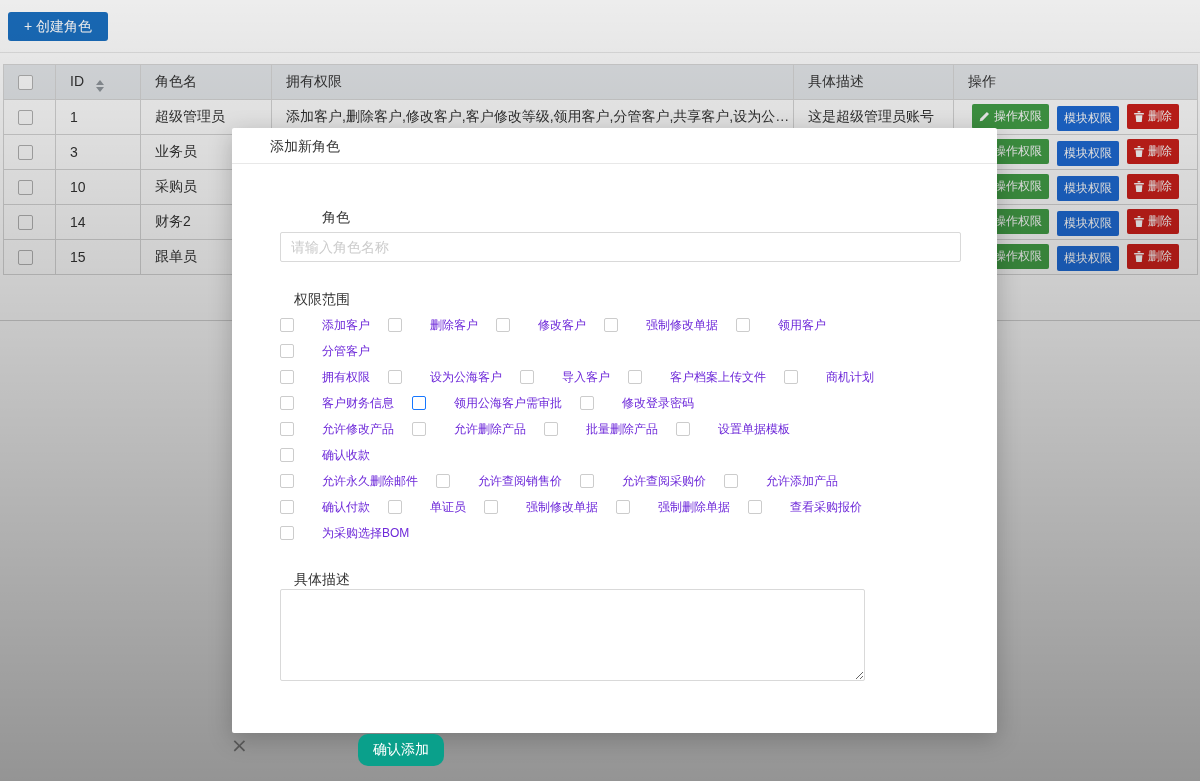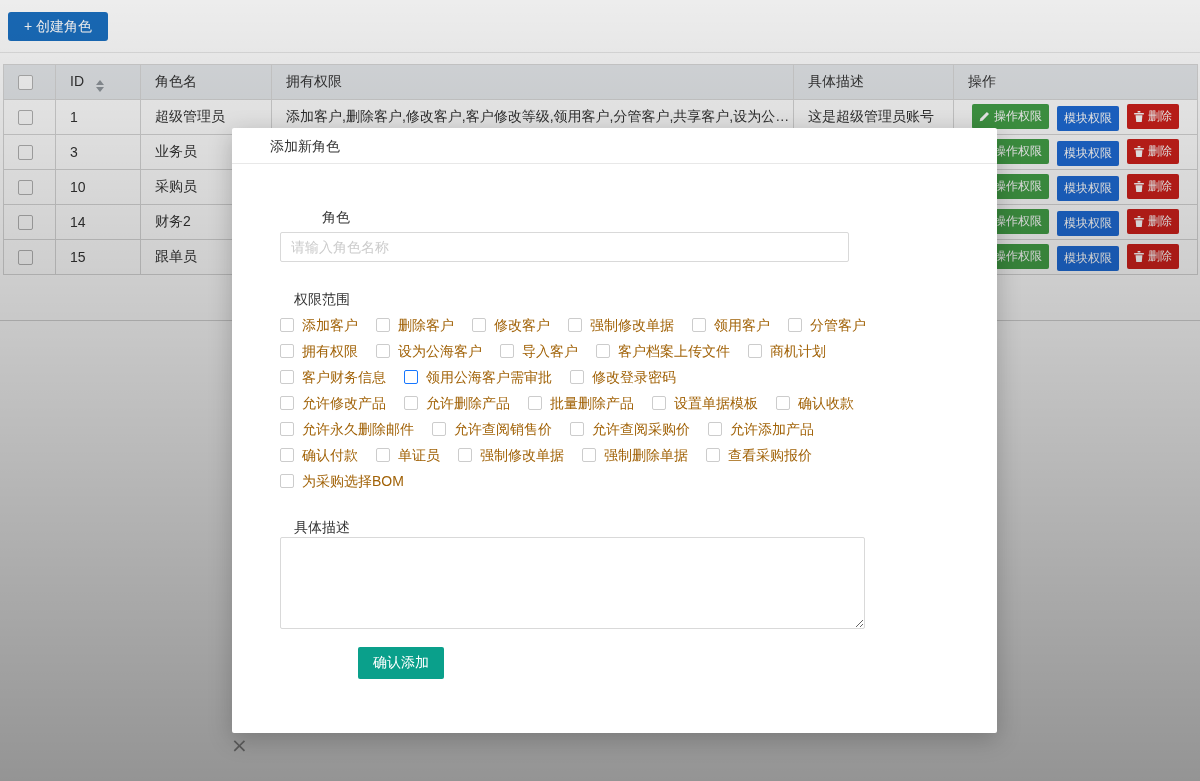--- a/index.html
+++ b/index.html
@@ -50,42 +50,42 @@
 
   
   .modal { position:absolute; left:232px; top:128px; width:765px; height:605px;
     background:#fff; border-radius:2px; z-index:20; box-shadow:0 6px 24px rgba(0,0,0,.22); }
   .modal-title { height:36px; line-height:36px; padding:0 38px; font-size:14px;
     color:#333; border-bottom:1px solid #e8e8e8; }
   .modal-body { padding:38px 54px 0 48px; }
   .form-row { display:flex; align-items:flex-start;flex-direction:column; }
   .form-label { width:70px; flex:none; text-align:right; margin-right:8px;
     font-size:14px; color:#333; line-height:30px; }
-  .row-role .role-input { width:569px; height:30px; border:1px solid #d9d9d9;
+  .row-role .role-input { width:681px; height:30px; border:1px solid #d9d9d9;
     border-radius:2px; padding:0 10px; font-size:14px; color:#333; outline:none;
     font-family:inherit; }
   .row-role .role-input::placeholder { color:#ccc; }
 
   .row-perms { margin-top:24px; }
   .row-perms .form-label { line-height:26px; }
   .perm-lines { width:600px; }
   .perm-line { display:flex; flex-wrap:wrap; column-gap:18px; min-height:26px; align-items:center; }
   .perm-item { display:inline-flex; align-items:center; gap:8px; cursor:pointer; }
   .perm-box { width:14px; height:14px; border:1px solid #ccc; border-radius:2px; background:#fff; flex:none; }
   .perm-box.focused { border-color:var(--focus-blue); }
-  .perm-text { font-size:14px; color:#a16207; line-height:26px; }
+  .perm-text { font-size:12px; color:#6d28d9; line-height:26px;margin-left:20px; }
 
   .row-desc { margin-top:17px; }
   .row-desc .form-label { line-height:20px; padding-top:6px; }
   .desc-textarea { width:585px; height:92px; border:1px solid #d9d9d9; border-radius:2px;
     padding:6px 10px; font-size:14px; font-family:inherit; color:#333; outline:none; resize:both; }
 
   .row-submit { margin-top:18px; padding-left:78px; }
-  .btn-confirm { background:var(--teal); color:#fff; border:none; border-radius:2px;
-    font-size:14px; padding:7px 15px; cursor:pointer; font-family:inherit; }
+  .btn-confirm { background:var(--teal); color:#fff; border:none; border-radius:10px;
+    font-size:14px; padding:7px 15px; cursor:pointer; font-family:inherit;margin-top:35px; }
 
   .modal-close { position:absolute; left:231px; top:735px; z-index:20; color:#555;
     font-size:20px; line-height:1; cursor:pointer; font-family:"DejaVu Sans",sans-serif; }
 </style>
 </head>
 <body>
 
 <div class="page">
   <div class="toolbar">
     <button class="btn-create">+ 创建角色</button>

